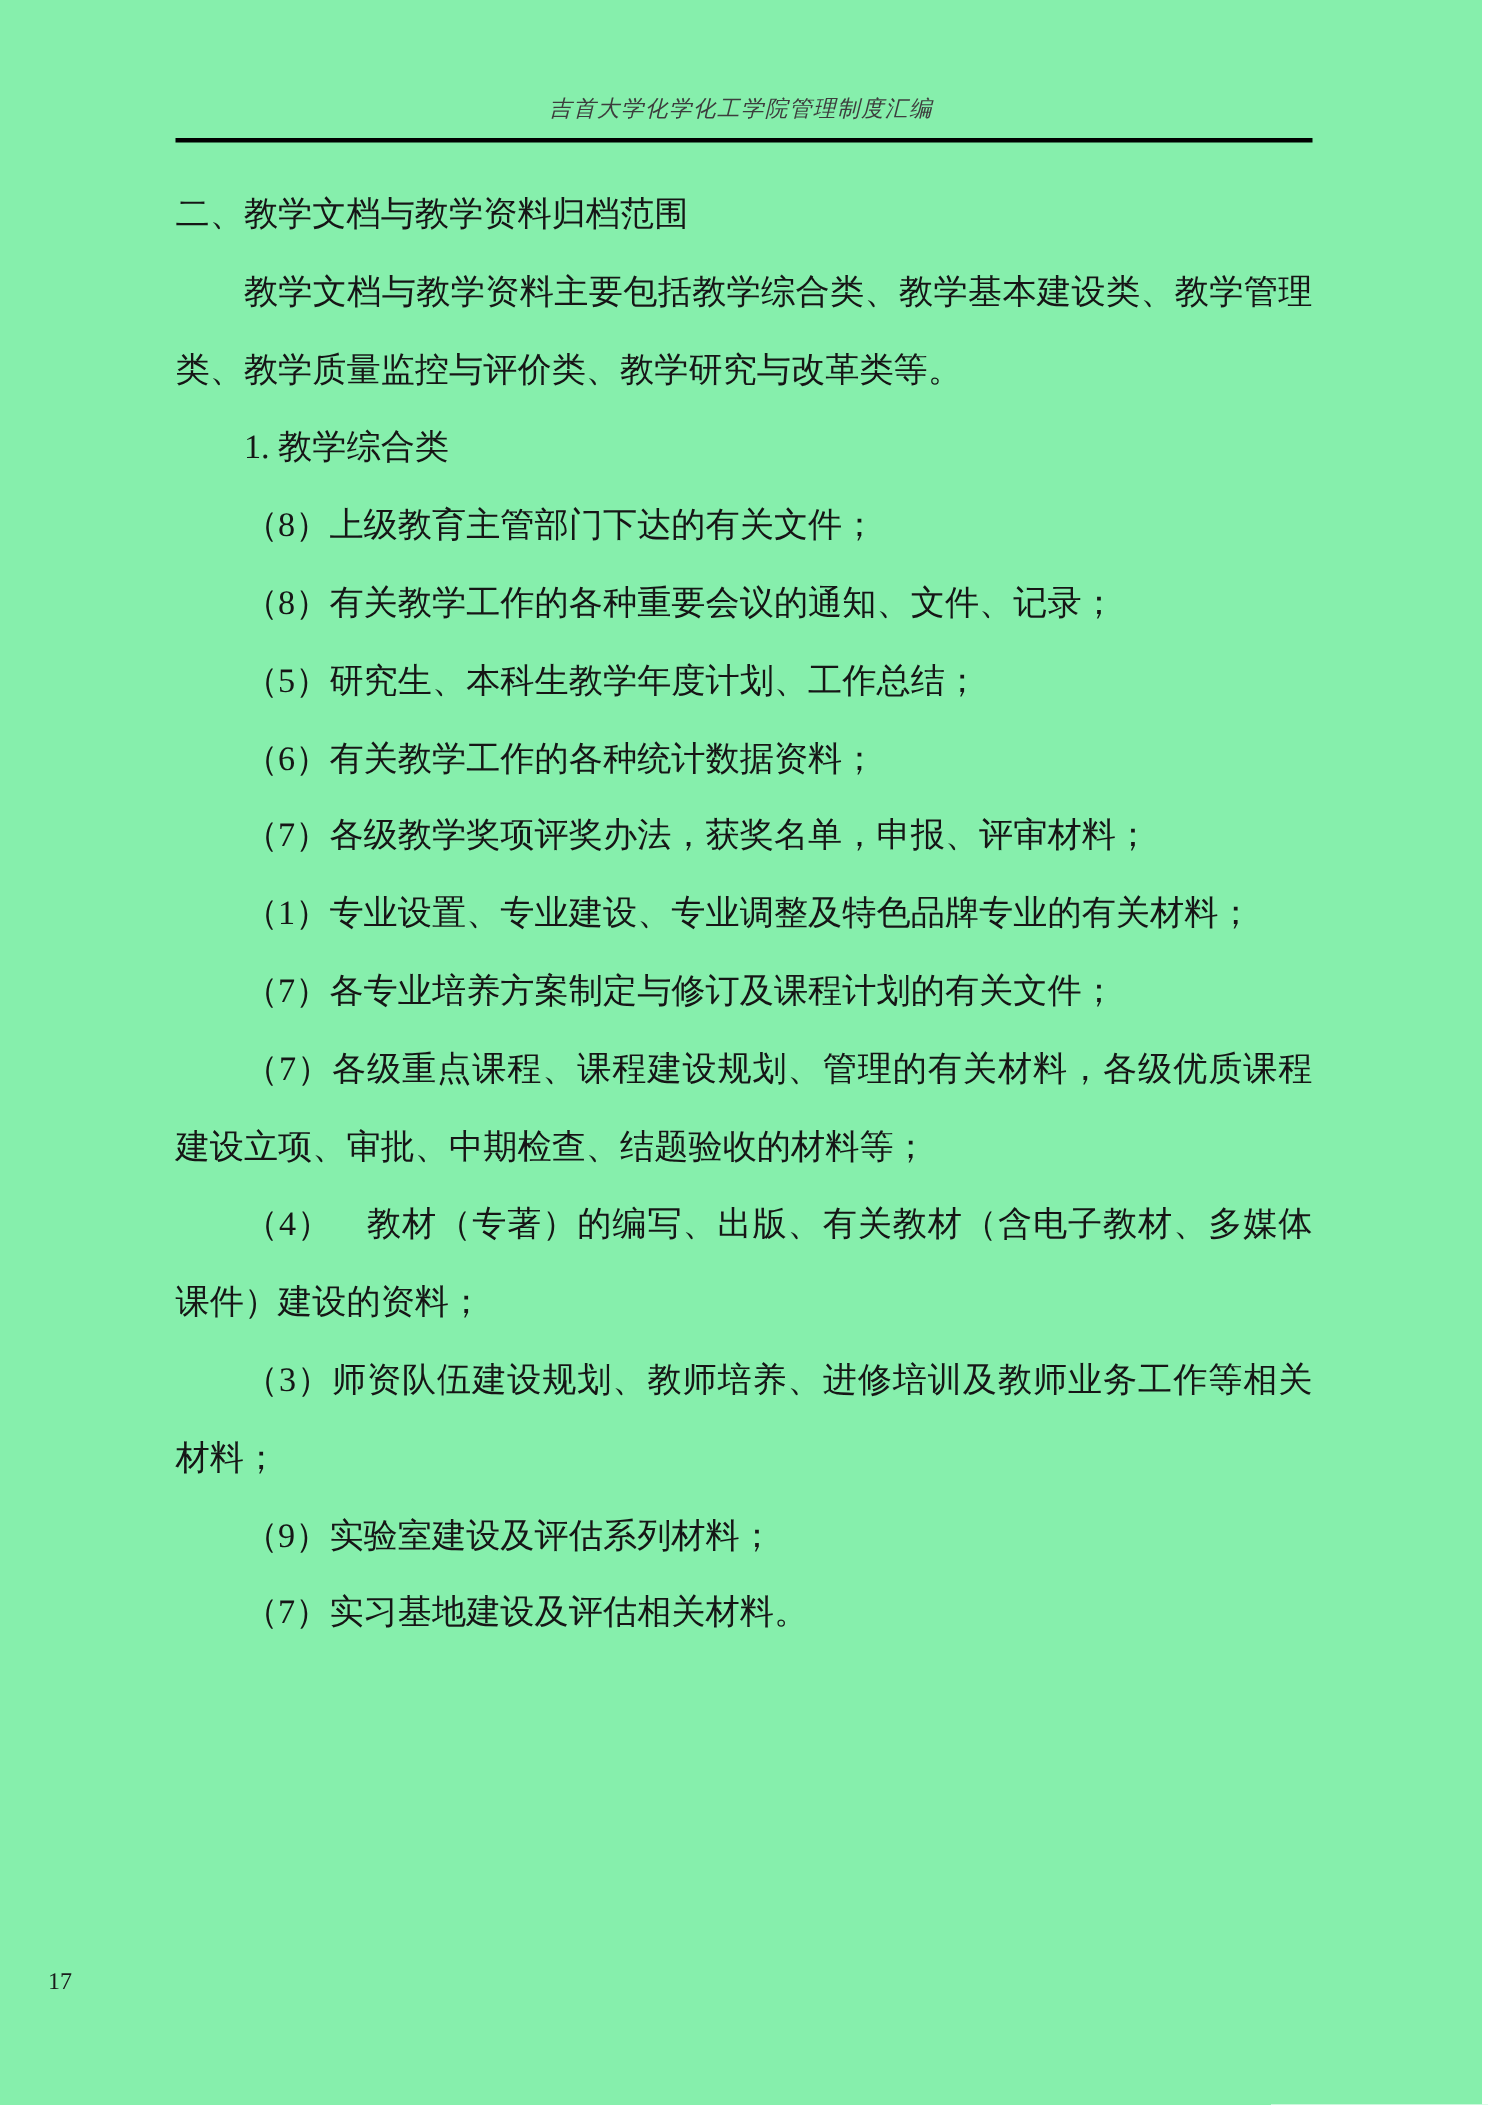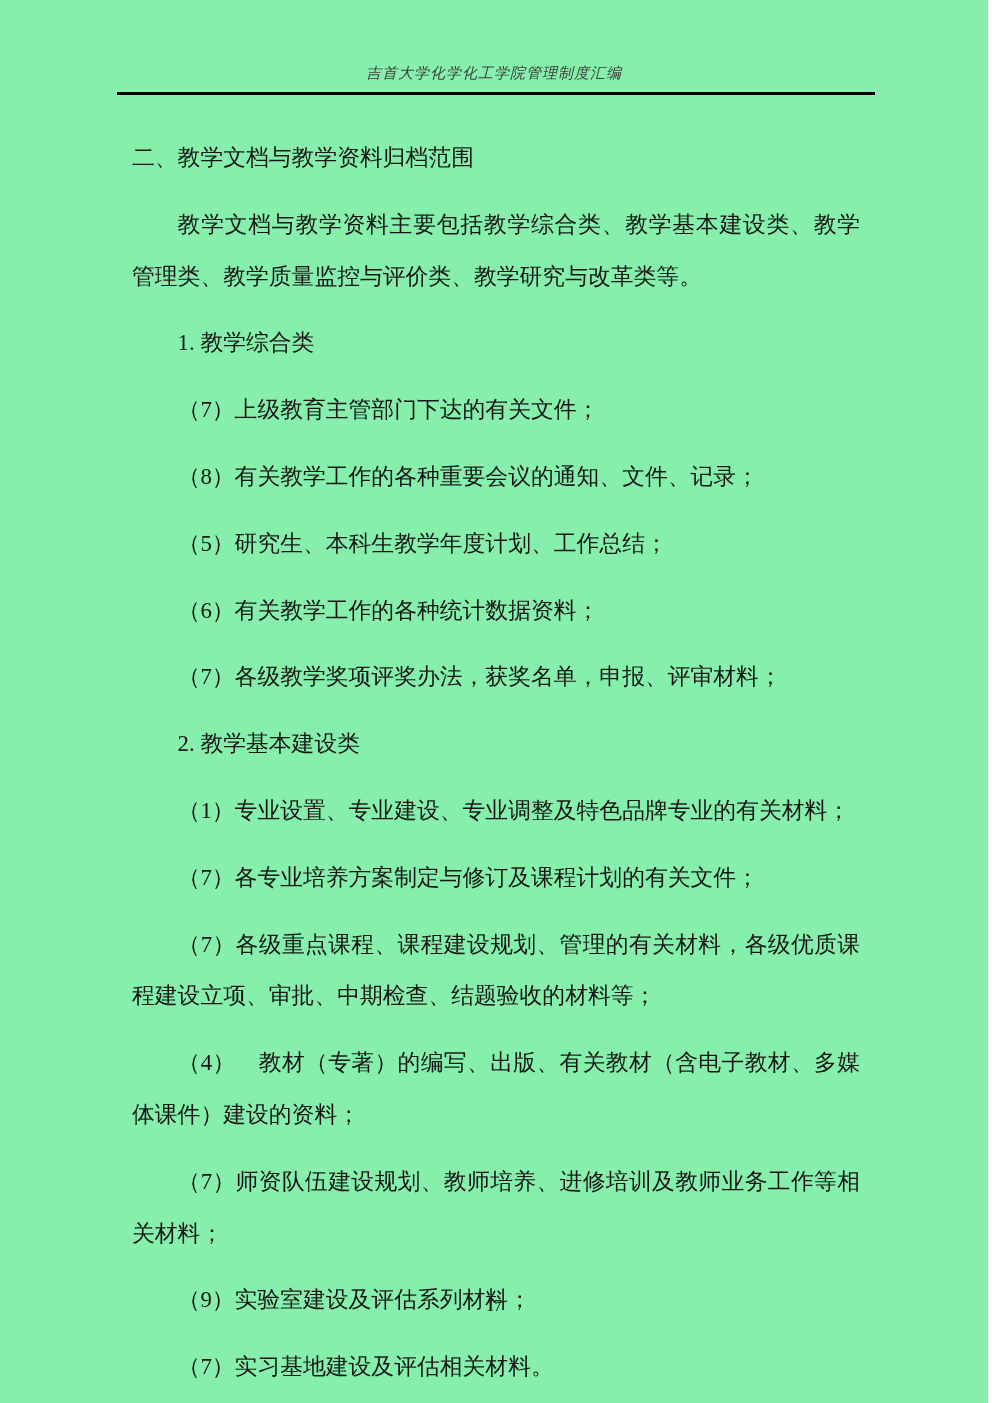--- a/index.html
+++ b/index.html
@@ -41,66 +41,66 @@
     position: absolute;
     top: 117px;
     left: 117px;
     width: 758px;
     font-size: 22.8px;
     line-height: 51.8px;
     color: #161616;
     text-align: justify;
   }
   .content p {
-    margin: 15px;
+    margin: 0;
     padding: 0;
   }
   .indent {
     text-indent: 2em;
   }
   .page-number {
     position: absolute;
-    bottom: 88px;
+    bottom: 72px;
     left: 0;
     right: 0;
-    text-align: center;
+    text-align: left;
     font-size: 16px;
     color: #1b1b1b;
+    padding-left: 32px;
   }
 </style>
 </head>
 <body>
 
 <div class="page">
 
   <div class="running-header">
     <div class="running-header-text">吉首大学化学化工学院管理制度汇编</div>
   </div>
 
   <div class="header-rule"></div>
 
   <div class="content">
     <p class="line">二、教学文档与教学资料归档范围</p>
 
     <p class="line indent">教学文档与教学资料主要包括教学综合类、教学基本建设类、教学管理类、教学质量监控与评价类、教学研究与改革类等。</p>
 
     <p class="line indent">1. 教学综合类</p>
 
-    <p class="line indent">（7）上级教育主管部门下达的有关文件；</p>
+    <p class="line indent">（8）上级教育主管部门下达的有关文件；</p>
     <p class="line indent">（8）有关教学工作的各种重要会议的通知、文件、记录；</p>
     <p class="line indent">（5）研究生、本科生教学年度计划、工作总结；</p>
     <p class="line indent">（6）有关教学工作的各种统计数据资料；</p>
     <p class="line indent">（7）各级教学奖项评奖办法，获奖名单，申报、评审材料；</p>
 
-    <p class="line indent">2. 教学基本建设类</p>
 
     <p class="line indent">（1）专业设置、专业建设、专业调整及特色品牌专业的有关材料；</p>
     <p class="line indent">（7）各专业培养方案制定与修订及课程计划的有关文件；</p>
     <p class="line indent">（7）各级重点课程、课程建设规划、管理的有关材料，各级优质课程建设立项、审批、中期检查、结题验收的材料等；</p>
     <p class="line indent">（4）　教材（专著）的编写、出版、有关教材（含电子教材、多媒体课件）建设的资料；</p>
-    <p class="line indent">（7）师资队伍建设规划、教师培养、进修培训及教师业务工作等相关材料；</p>
+    <p class="line indent">（3）师资队伍建设规划、教师培养、进修培训及教师业务工作等相关材料；</p>
     <p class="line indent">（9）实验室建设及评估系列材料；</p>
     <p class="line indent">（7）实习基地建设及评估相关材料。</p>
   </div>
 
   <div class="page-number">17</div>
 
 </div>
 
 </body></html>

